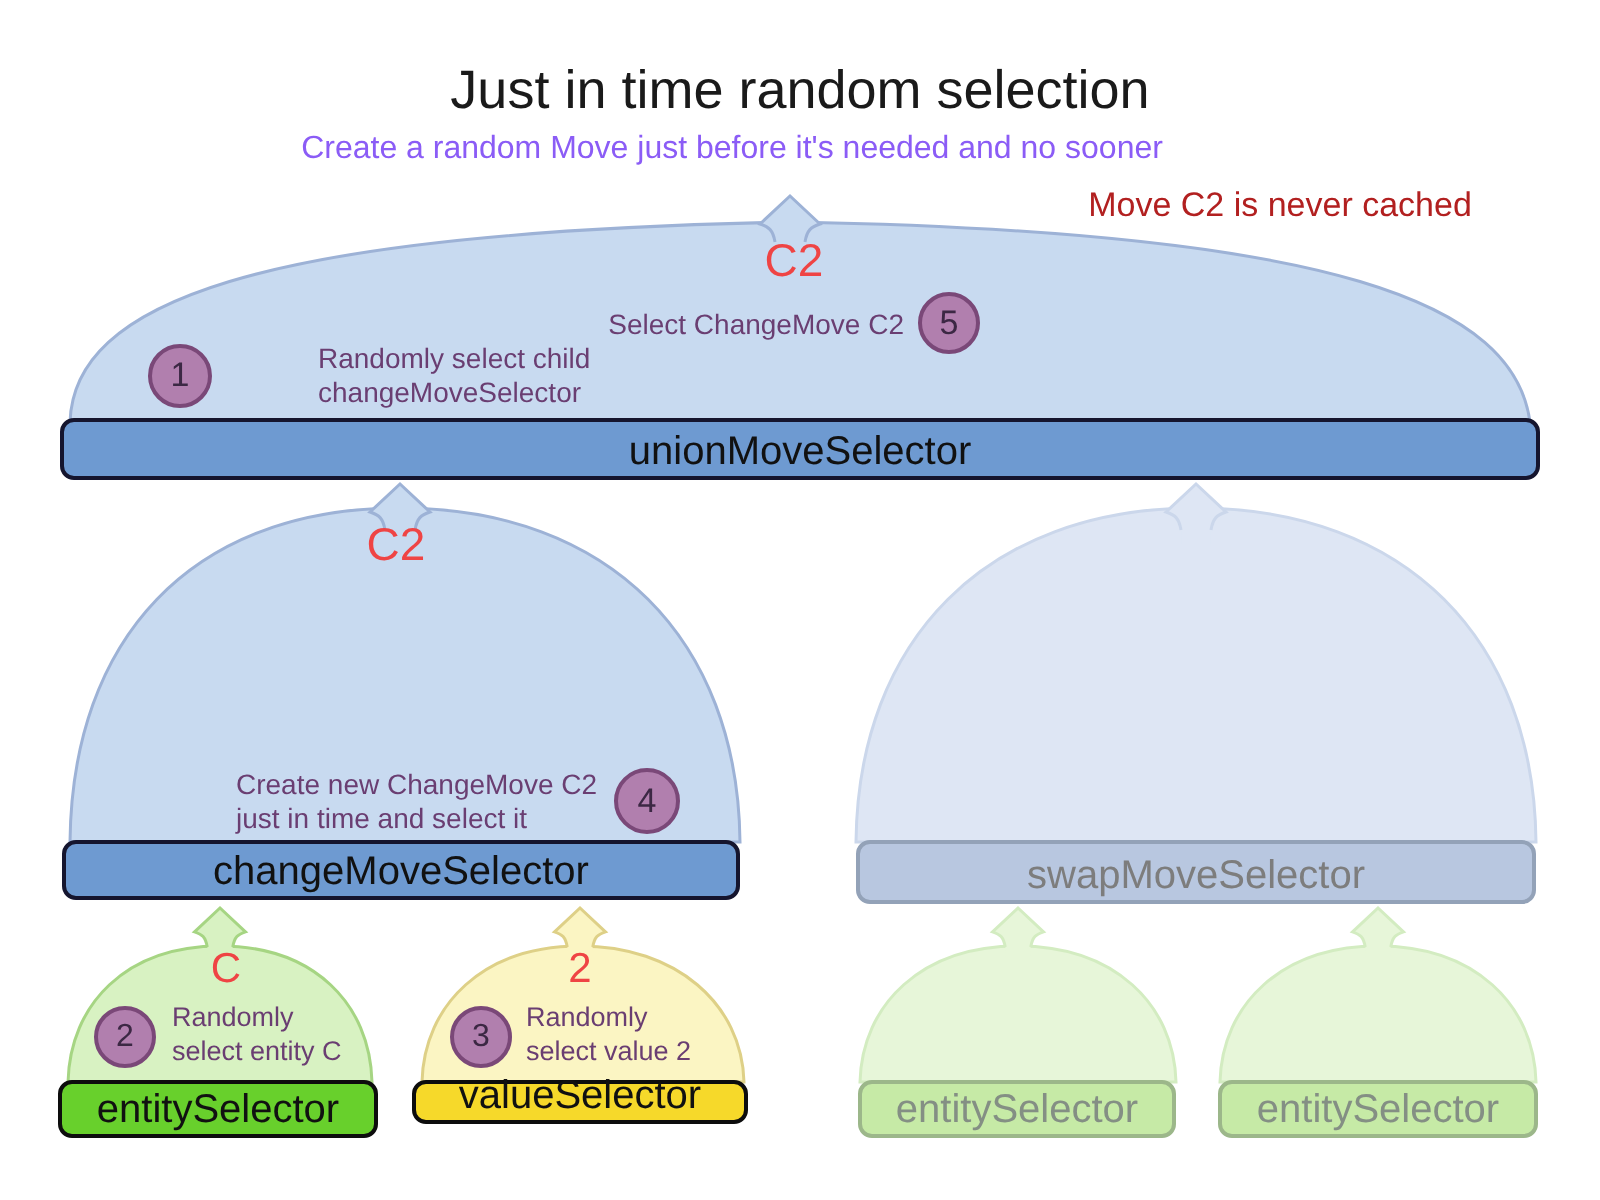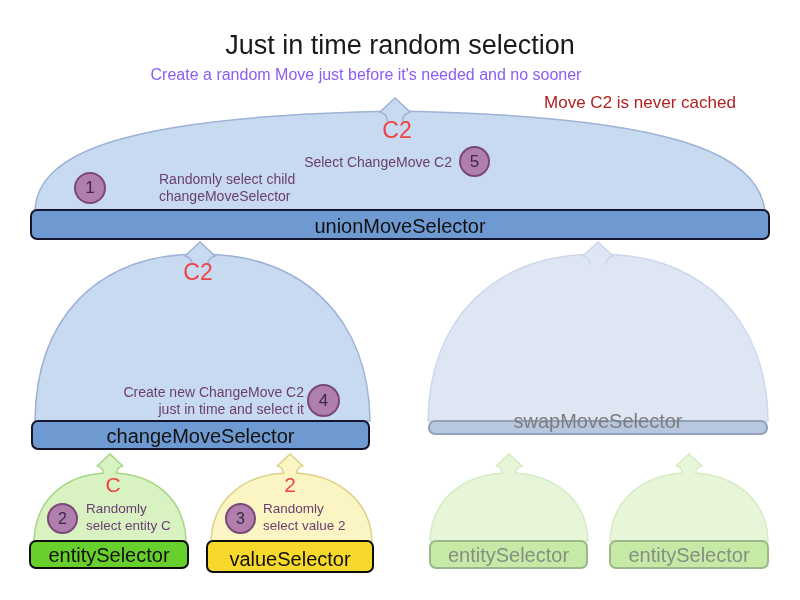--- a/index.html
+++ b/index.html
@@ -103,27 +103,27 @@
   <div class="title">Just in time random selection</div>
   <div class="subtitle">Create a random Move just before it's needed and no sooner</div>
   <div class="red-note">Move C2 is never cached</div>
 
   <div class="bar bar-blue" style="left:30px;top:209px;width:740px;height:31px;">
     <span>unionMoveSelector</span>
   </div>
   <div class="bar bar-blue" style="left:31px;top:420px;width:339px;height:30px;">
     <span>changeMoveSelector</span>
   </div>
-  <div class="bar bar-blue-faded" style="left:428px;top:420px;width:340px;height:15px;">
+  <div class="bar bar-blue-faded" style="left:428px;top:420px;width:340px;height:32px;">
     <span>swapMoveSelector</span>
   </div>
   <div class="bar bar-green" style="left:29px;top:540px;width:160px;height:29px;">
     <span>entitySelector</span>
   </div>
-  <div class="bar bar-yellow" style="left:206px;top:540px;width:168px;height:33px;">
+  <div class="bar bar-yellow" style="left:206px;top:540px;width:168px;height:22px;">
     <span>valueSelector</span>
   </div>
   <div class="bar bar-green-faded" style="left:429px;top:540px;width:159px;height:29px;">
     <span>entitySelector</span>
   </div>
   <div class="bar bar-green-faded" style="left:609px;top:540px;width:160px;height:29px;">
     <span>entitySelector</span>
   </div>
 
   <div class="out-label" style="left:357px;top:117px;width:80px;font-size:23px;">C2</div>
@@ -143,20 +143,20 @@
   <div class="step-circle" style="left:47px;top:503px;width:31px;height:31px;font-size:16px;">
       <span>2</span>
     </div>
   <div class="step-circle" style="left:225px;top:503px;width:31px;height:31px;font-size:16px;">
       <span>3</span>
     </div>
 
   <div class="note-purple" style="left:115px;top:171px;margin-left:44px;">Randomly select child
 changeMoveSelector</div>
   <div class="note-purple" style="left:300px;top:154px;width:152px;text-align:right;">Select ChangeMove C2</div>
-  <div class="note-purple" style="left:118px;top:384px;width:186px;text-align:right;">Create new ChangeMove C2
+  <div class="note-purple" style="left:118px;top:384px;width:186px;">Create new ChangeMove C2
 just in time and select it</div>
   <div class="note-purple" style="left:86px;top:501px;font-size:13.5px;">Randomly
 select entity C</div>
   <div class="note-purple" style="left:263px;top:501px;font-size:13.5px;">Randomly
 select value 2</div>
 
 </div>
 
 </body></html>

